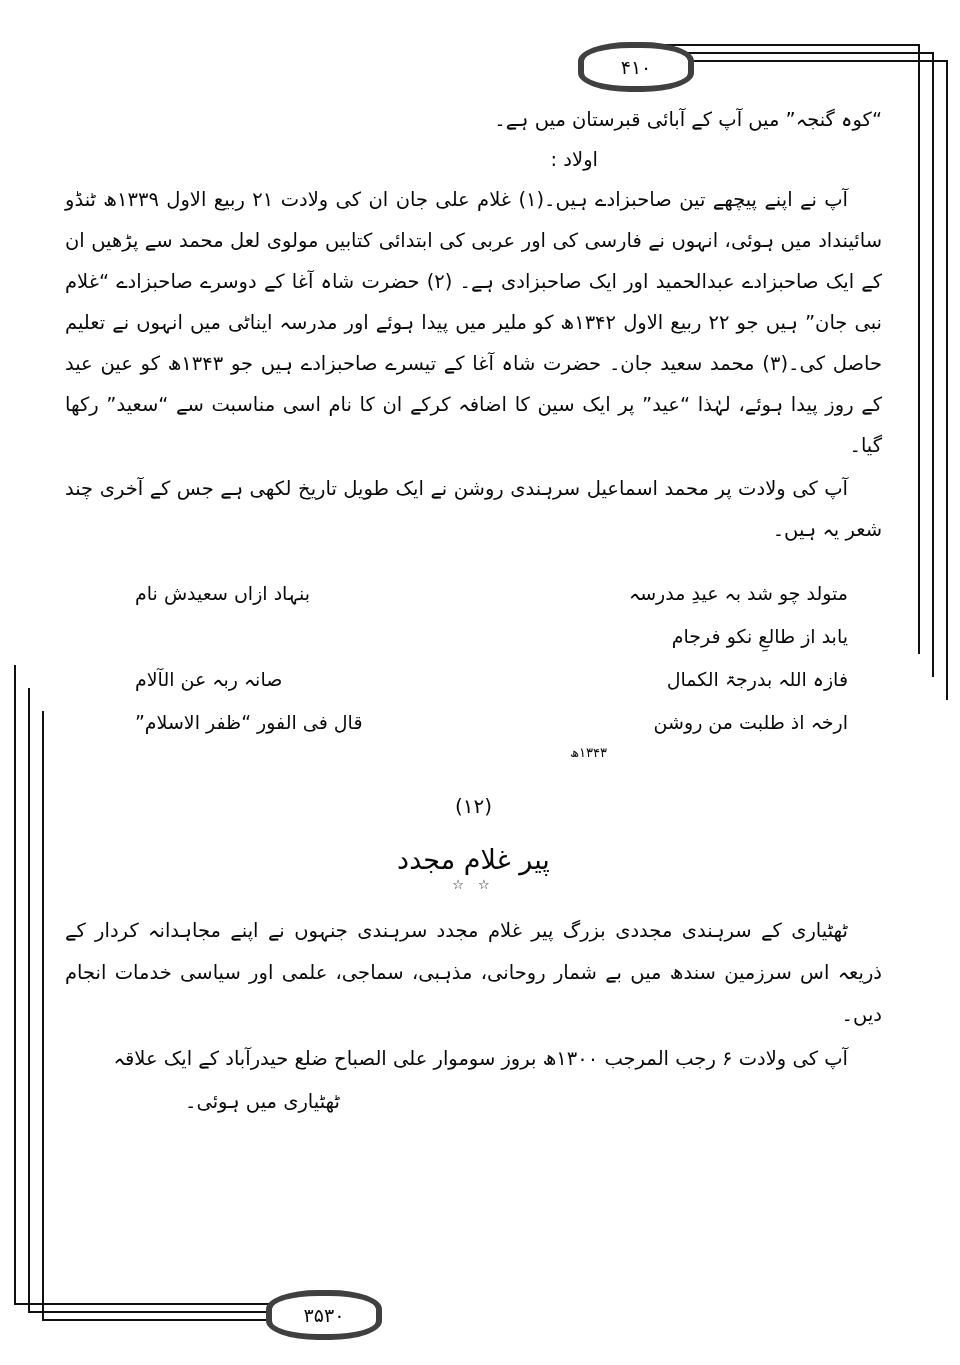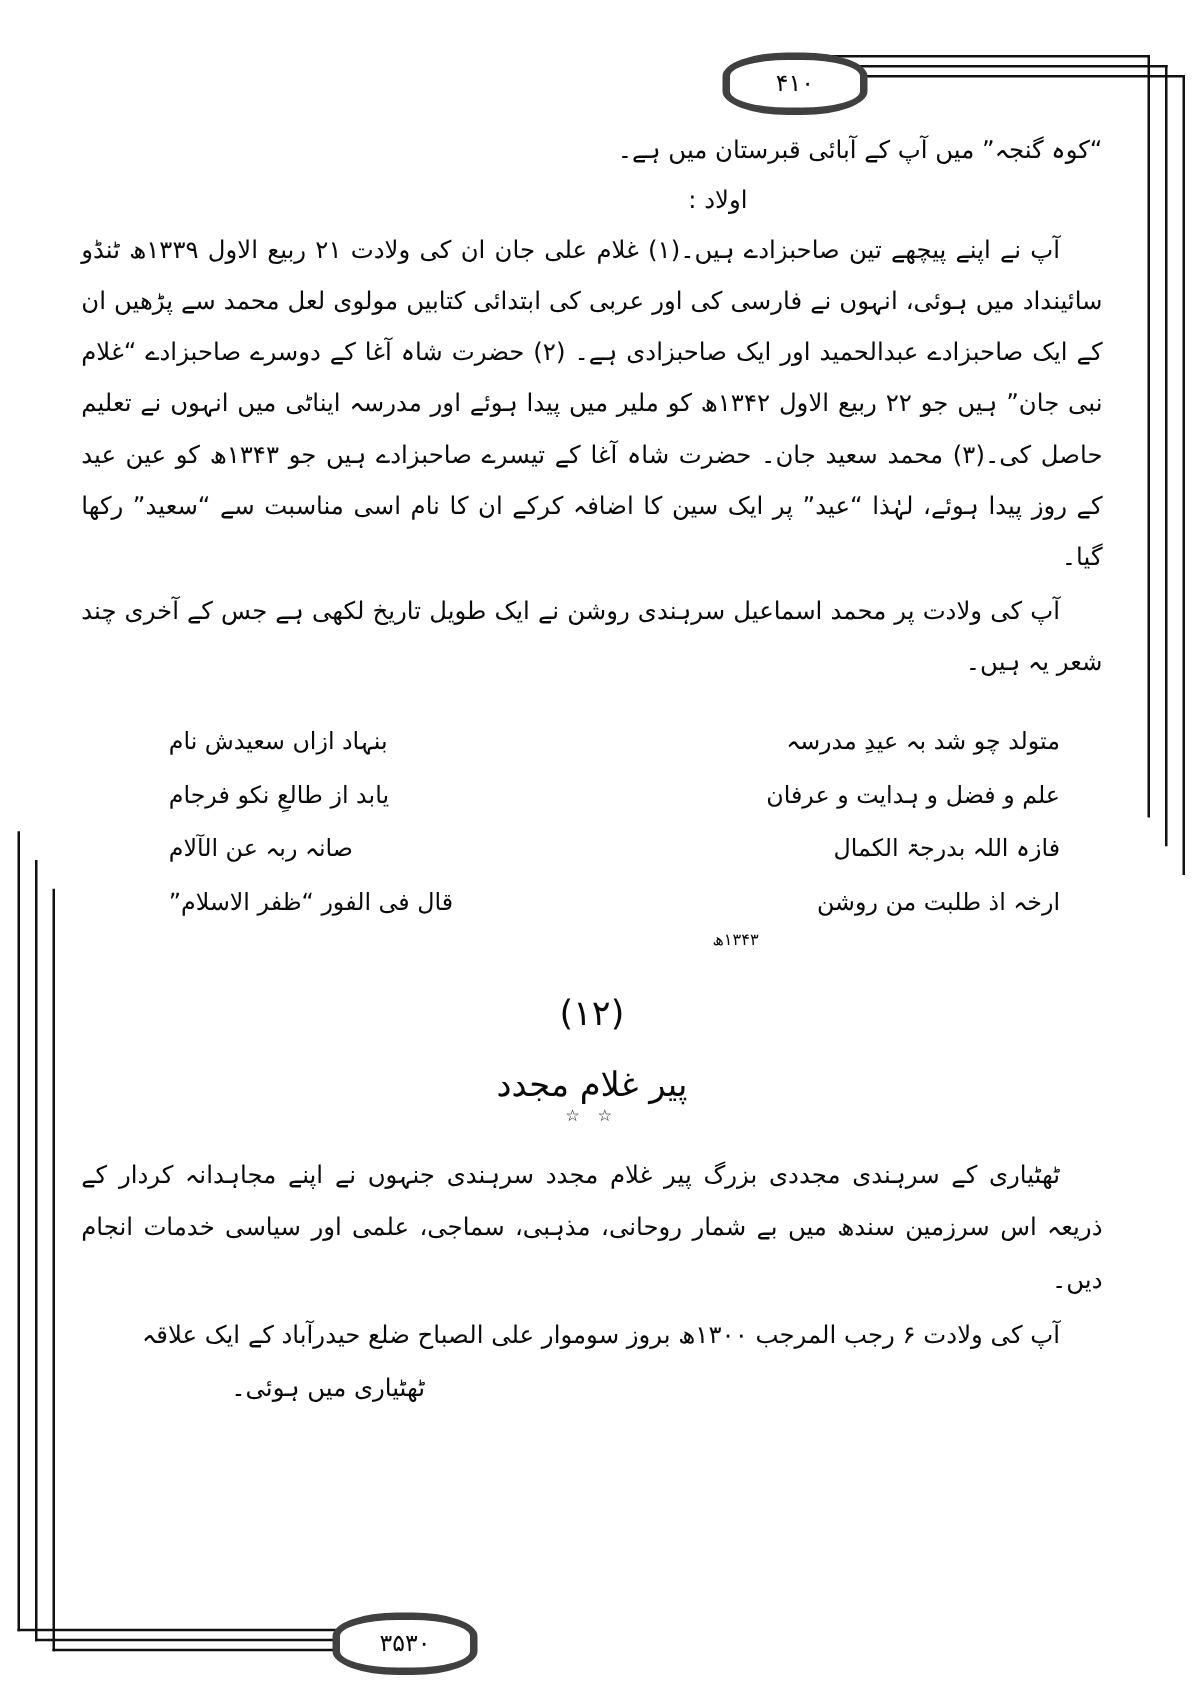--- a/index.html
+++ b/index.html
@@ -117,21 +117,21 @@
   .couplet-date {
     text-align: center;
     font-size: 13px;
     margin: 2px 0 0 0;
     padding-left: 230px;
   }
 
   
   .chapter-number {
     text-align: center;
-    font-size: 28px;
+    font-size: 20px;
     margin: 34px 0 26px 0;
     letter-spacing: 1px;
   }
   .chapter-title {
     text-align: center;
     font-size: 27px;
     margin: 0 0 2px 0;
   }
   .stars {
     text-align: center;
@@ -189,21 +189,20 @@
     <p class="para first-line-indent">آپ نے اپنے پیچھے تین صاحبزادے ہیں۔(۱) غلام علی جان ان کی ولادت ۲۱ ربیع الاول ۱۳۳۹ھ ٹنڈو سائینداد میں ہوئی، انہوں نے فارسی کی اور عربی کی ابتدائی کتابیں مولوی لعل محمد سے پڑھیں ان کے ایک صاحبزادے عبدالحمید اور ایک صاحبزادی ہے۔ (۲) حضرت شاہ آغا کے دوسرے صاحبزادے “غلام نبی جان” ہیں جو ۲۲ ربیع الاول ۱۳۴۲ھ کو ملیر میں پیدا ہوئے اور مدرسہ ایناٹی میں انہوں نے تعلیم حاصل کی۔(۳) محمد سعید جان۔ حضرت شاہ آغا کے تیسرے صاحبزادے ہیں جو ۱۳۴۳ھ کو عین عید کے روز پیدا ہوئے، لہٰذا “عید” پر ایک سین کا اضافہ کرکے ان کا نام اسی مناسبت سے “سعید” رکھا گیا۔</p>
 
     <p class="para first-line-indent">آپ کی ولادت پر محمد اسماعیل سرہندی روشن نے ایک طویل تاریخ لکھی ہے جس کے آخری چند شعر یہ ہیں۔</p>
 
     <div class="couplets">
       <div class="couplet">
         <span class="hemistich right">متولد چو شد بہ عیدِ مدرسہ</span>
         <span class="hemistich left">بنہاد ازاں سعیدش نام</span>
       </div>
       <div class="couplet">
-        <span class="hemistich right">علم و فضل و ہدایت و عرفان</span>
         <span class="hemistich left">یابد از طالعِ نکو فرجام</span>
       </div>
       <div class="couplet">
         <span class="hemistich right">فازہ اللہ بدرجۃ الکمال</span>
         <span class="hemistich left">صانہ ربہ عن الآلام</span>
       </div>
       <div class="couplet">
         <span class="hemistich right">ارخہ اذ طلبت من روشن</span>
         <span class="hemistich left">قال فی الفور “ظفر الاسلام”</span>
       </div>

